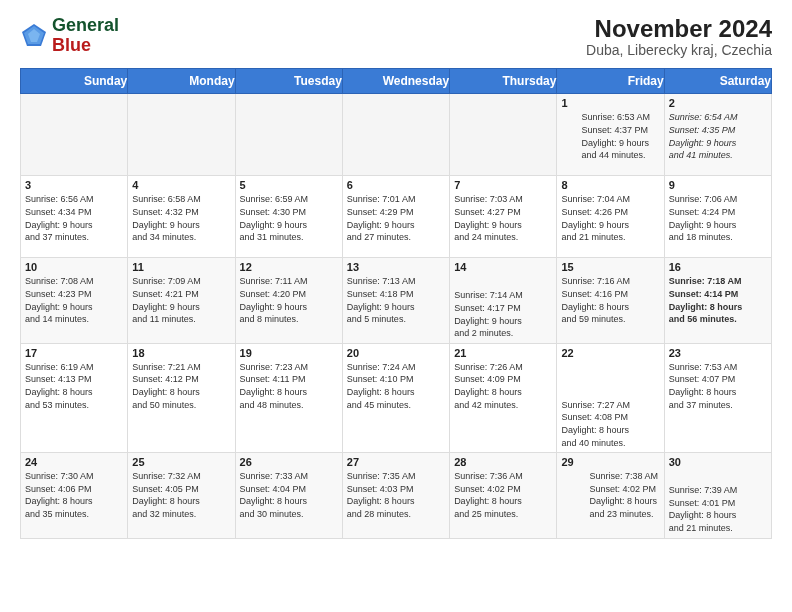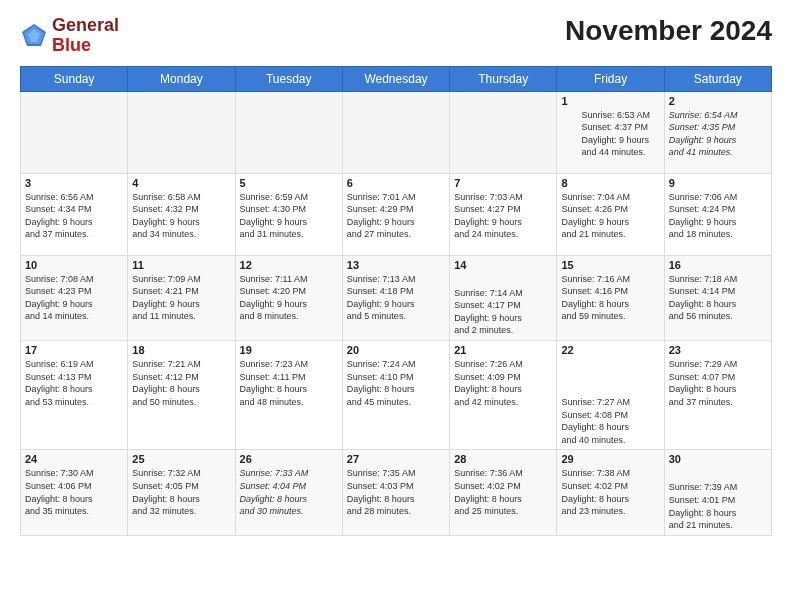--- a/index.html
+++ b/index.html
@@ -24,51 +24,51 @@
     .logo {
       display: flex;
       align-items: center;
       gap: 4px;
     }
     .logo-text {
       font-size: 18px;
       font-weight: bold;
       line-height: 1.1;
     }
-    .logo-general { color: #7f1d1d; }
+    .logo-general { color: #14532d; }
     .logo-blue { color: #b91c1c; }
     .logo-icon {
       width: 28px;
       height: 28px;
     }
     .title-area {
       text-align: right;
     }
     .month-title {
-      font-size: 28px;
+      font-size: 24px;
       font-weight: bold;
       color: #222;
       line-height: 1.1;
     }
     .location {
       font-size: 14px;
       color: #555;
     }
     .calendar {
       width: 100%;
       border-collapse: collapse;
       table-layout: fixed;
     }
     .calendar th {
       background: #3a7bd5;
       color: #fff;
       font-size: 12px;
-      font-weight: normal;
+      font-weight: bold;
       padding: 5px 0;
-      text-align: center;
+      text-align: right;
       border: 1px solid #2c63b5;
     }
     .calendar td {
       vertical-align: top;
       border: 1px solid #ddd;
       padding: 3px 4px;
       font-size: 9px;
       color: #333;
       height: 82px;
       background: #fff;
@@ -106,20 +106,21 @@
         <polygon points="14,4 24,11 20,22 8,22 4,11" fill="#5a9be5"></polygon>
         <polygon points="14,7 20,12 17,20 11,20 8,12" fill="#7ab5f0"></polygon>
       </svg>
       <div class="logo-text">
         <span class="logo-general">General</span><br>
         <span class="logo-blue">Blue</span>
       </div>
     </div>
     <div class="title-area">
       <div class="month-title">November 2024</div>
+      <div class="location">Duba, Liberecky kraj, Czechia</div>
     </div>
   </div>
 
   <table class="calendar">
     <thead>
       <tr>
       <th>Sunday</th>
           <th>Monday</th>
           <th>Tuesday</th>
           <th>Wednesday</th>
@@ -239,21 +240,21 @@
           </td>
           <td>
             <span class="day-num">15</span>
             <div class="day-info" style="white-space: pre-line;">Sunrise: 7:16 AM
 Sunset: 4:16 PM
 Daylight: 8 hours
 and 59 minutes.</div>
           </td>
           <td>
             <span class="day-num">16</span>
-            <div class="day-info" style="white-space: pre-line;">Sunrise: 7:18 AM
+            <div class="day-info" style="white-space: pre-line; font-weight: bold;">Sunrise: 7:18 AM
 Sunset: 4:14 PM
 Daylight: 8 hours
 and 56 minutes.</div>
           </td>
         </tr>
         <tr>
           <td>
             <span class="day-num">17</span>
             <div class="day-info" style="white-space: pre-line;">Sunrise: 6:19 AM
 Sunset: 4:13 PM
@@ -290,21 +291,21 @@
           </td>
           <td>
             <span class="day-num">22</span>
             <div class="day-info" style="white-space: pre-line; margin-top: 40px;">Sunrise: 7:27 AM
 Sunset: 4:08 PM
 Daylight: 8 hours
 and 40 minutes.</div>
           </td>
           <td>
             <span class="day-num">23</span>
-            <div class="day-info" style="white-space: pre-line;">Sunrise: 7:29 AM
+            <div class="day-info" style="white-space: pre-line;">Sunrise: 7:53 AM
 Sunset: 4:07 PM
 Daylight: 8 hours
 and 37 minutes.</div>
           </td>
         </tr>
         <tr>
           <td>
             <span class="day-num">24</span>
             <div class="day-info" style="white-space: pre-line;">Sunrise: 7:30 AM
 Sunset: 4:06 PM
@@ -313,42 +314,42 @@
           </td>
           <td>
             <span class="day-num">25</span>
             <div class="day-info" style="white-space: pre-line;">Sunrise: 7:32 AM
 Sunset: 4:05 PM
 Daylight: 8 hours
 and 32 minutes.</div>
           </td>
           <td>
             <span class="day-num">26</span>
-            <div class="day-info" style="white-space: pre-line; font-style: italic;">Sunrise: 7:33 AM
+            <div class="day-info" style="white-space: pre-line;">Sunrise: 7:33 AM
 Sunset: 4:04 PM
 Daylight: 8 hours
 and 30 minutes.</div>
           </td>
           <td>
             <span class="day-num">27</span>
             <div class="day-info" style="white-space: pre-line;">Sunrise: 7:35 AM
 Sunset: 4:03 PM
 Daylight: 8 hours
 and 28 minutes.</div>
           </td>
           <td>
             <span class="day-num">28</span>
             <div class="day-info" style="white-space: pre-line;">Sunrise: 7:36 AM
 Sunset: 4:02 PM
 Daylight: 8 hours
 and 25 minutes.</div>
           </td>
           <td>
             <span class="day-num">29</span>
-            <div class="day-info" style="white-space: pre-line;">Sunrise: 7:38 AM
+            <div class="day-info" style="white-space: pre-line; margin-left: 28px;">Sunrise: 7:38 AM
 Sunset: 4:02 PM
 Daylight: 8 hours
 and 23 minutes.</div>
           </td>
           <td>
             <span class="day-num">30</span>
             <div class="day-info" style="white-space: pre-line; margin-top: 16px;">Sunrise: 7:39 AM
 Sunset: 4:01 PM
 Daylight: 8 hours
 and 21 minutes.</div>

